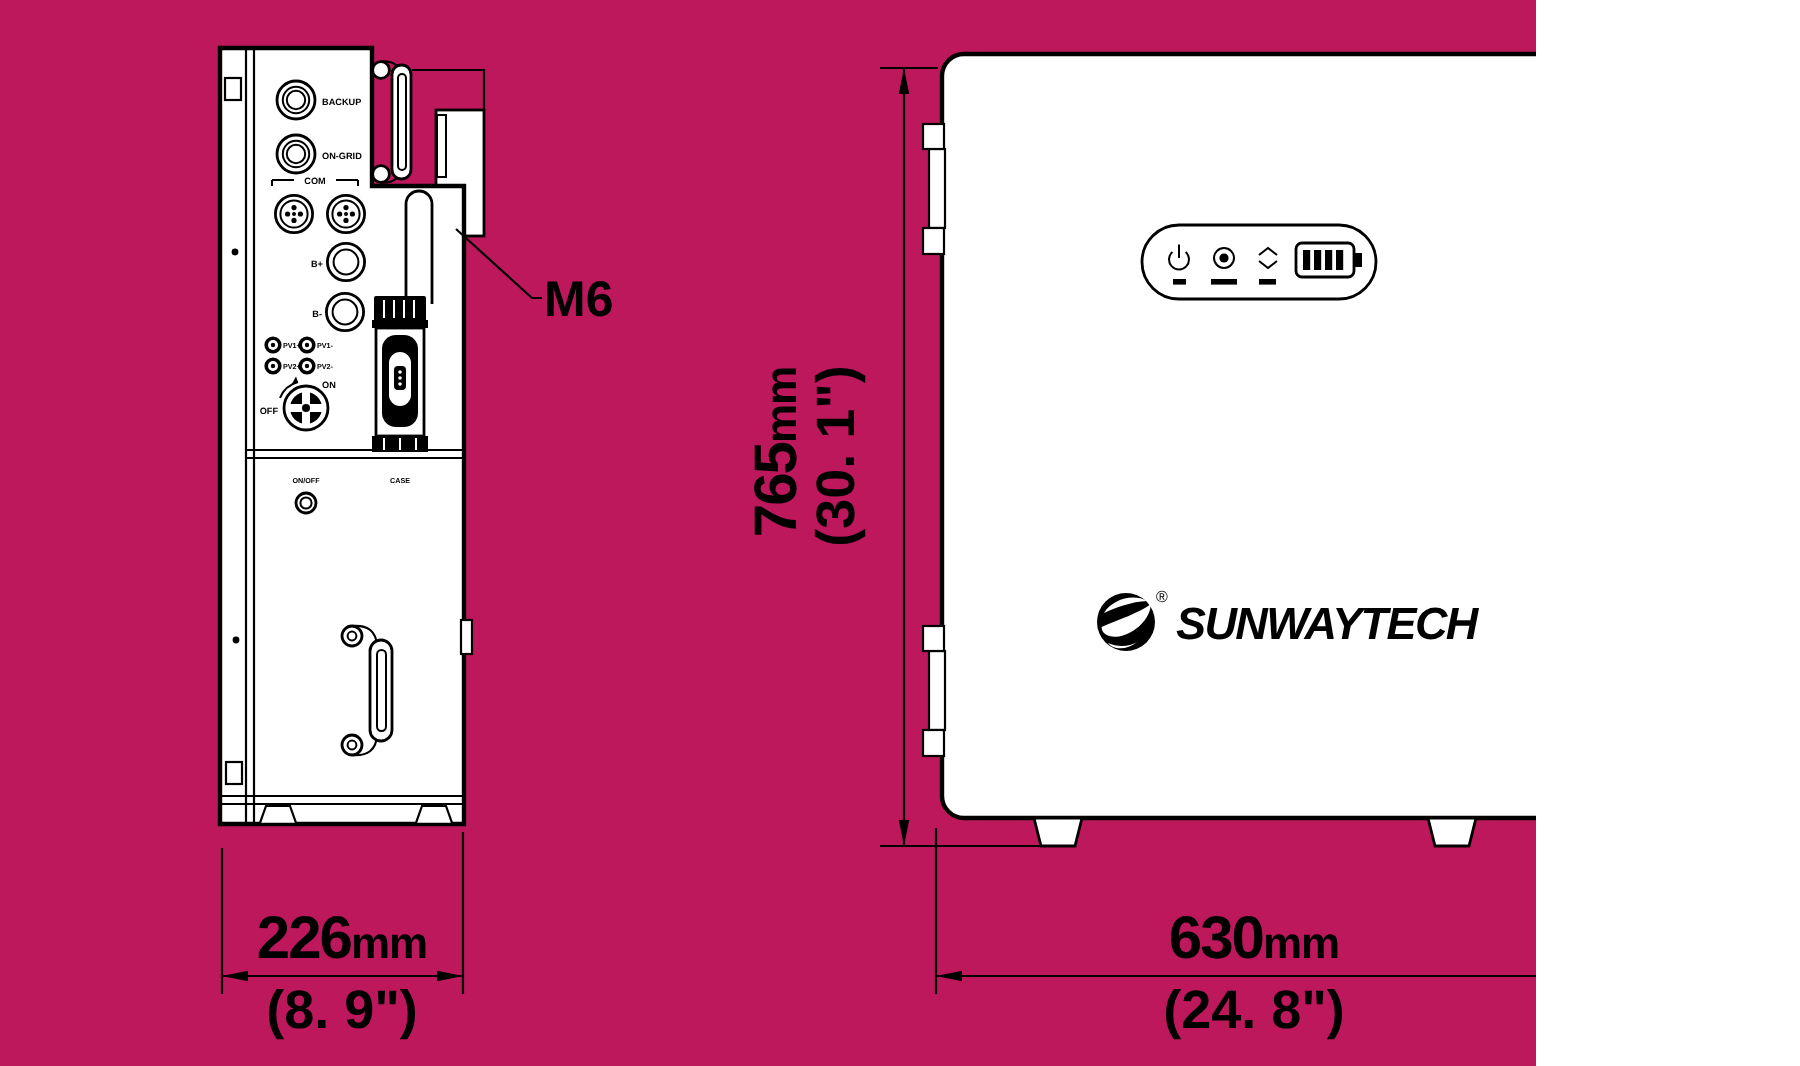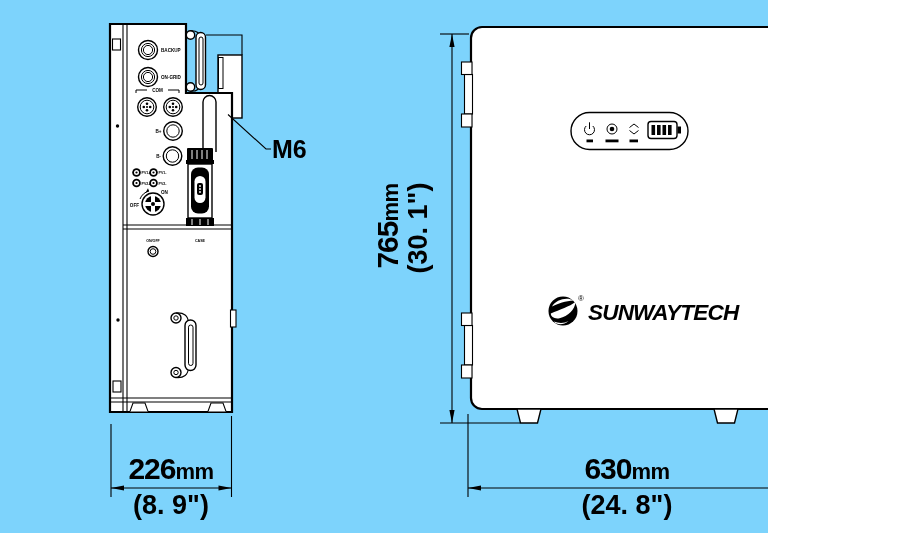--- a/index.html
+++ b/index.html
@@ -1,16 +1,16 @@
 <!DOCTYPE html>
 <html><head>
 <meta charset="utf-8">
 <style>
   html,body{margin:0;padding:0;background:#ffffff;}
-  .canvas{position:relative;width:768px;height:533px;background:#7dd3fc;overflow:hidden;}
+  .canvas{position:relative;width:768px;height:533px;background:#be185d;overflow:hidden;}
   svg{position:absolute;left:0;top:0;}
   svg text{font-family:"Liberation Sans","DejaVu Sans",sans-serif;fill:#000;font-weight:bold;}
   .s  {stroke:#000;fill:none;stroke-width:1.4;}
   .s2 {stroke:#000;fill:none;stroke-width:2.2;}
   .sw1{stroke:#000;fill:none;stroke-width:1.1;}
   .swt{stroke:#000;fill:none;stroke-width:1;}
   .f  {fill:#000;stroke:none;}
   .wf {fill:#fff;}
   .lab {font-size:4.6px;}
   .lab2{font-size:3.6px;}

